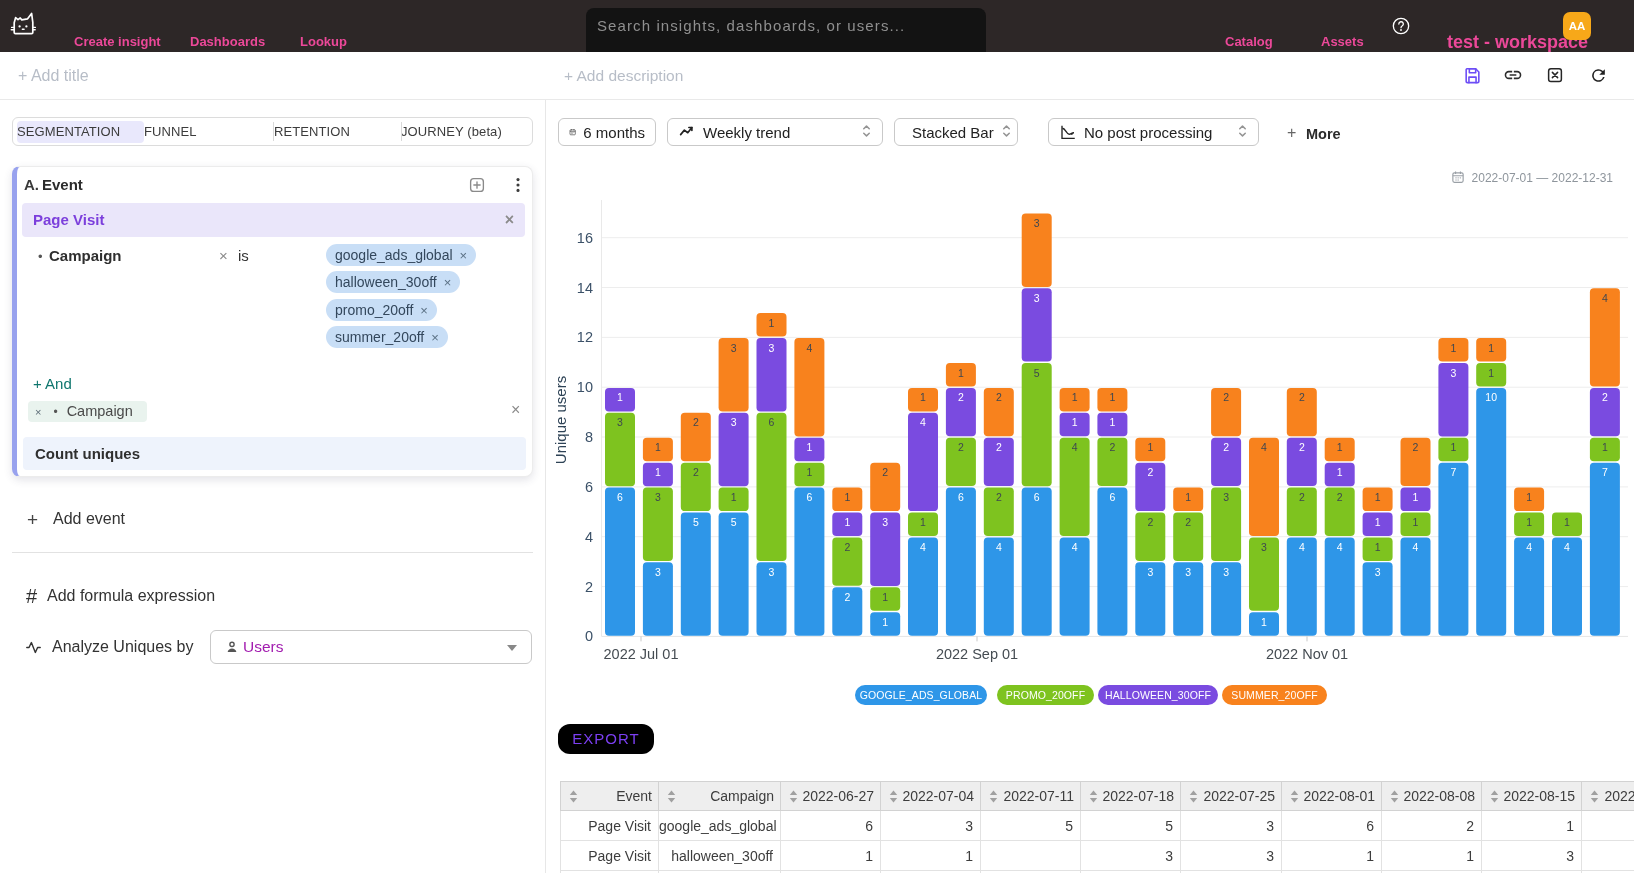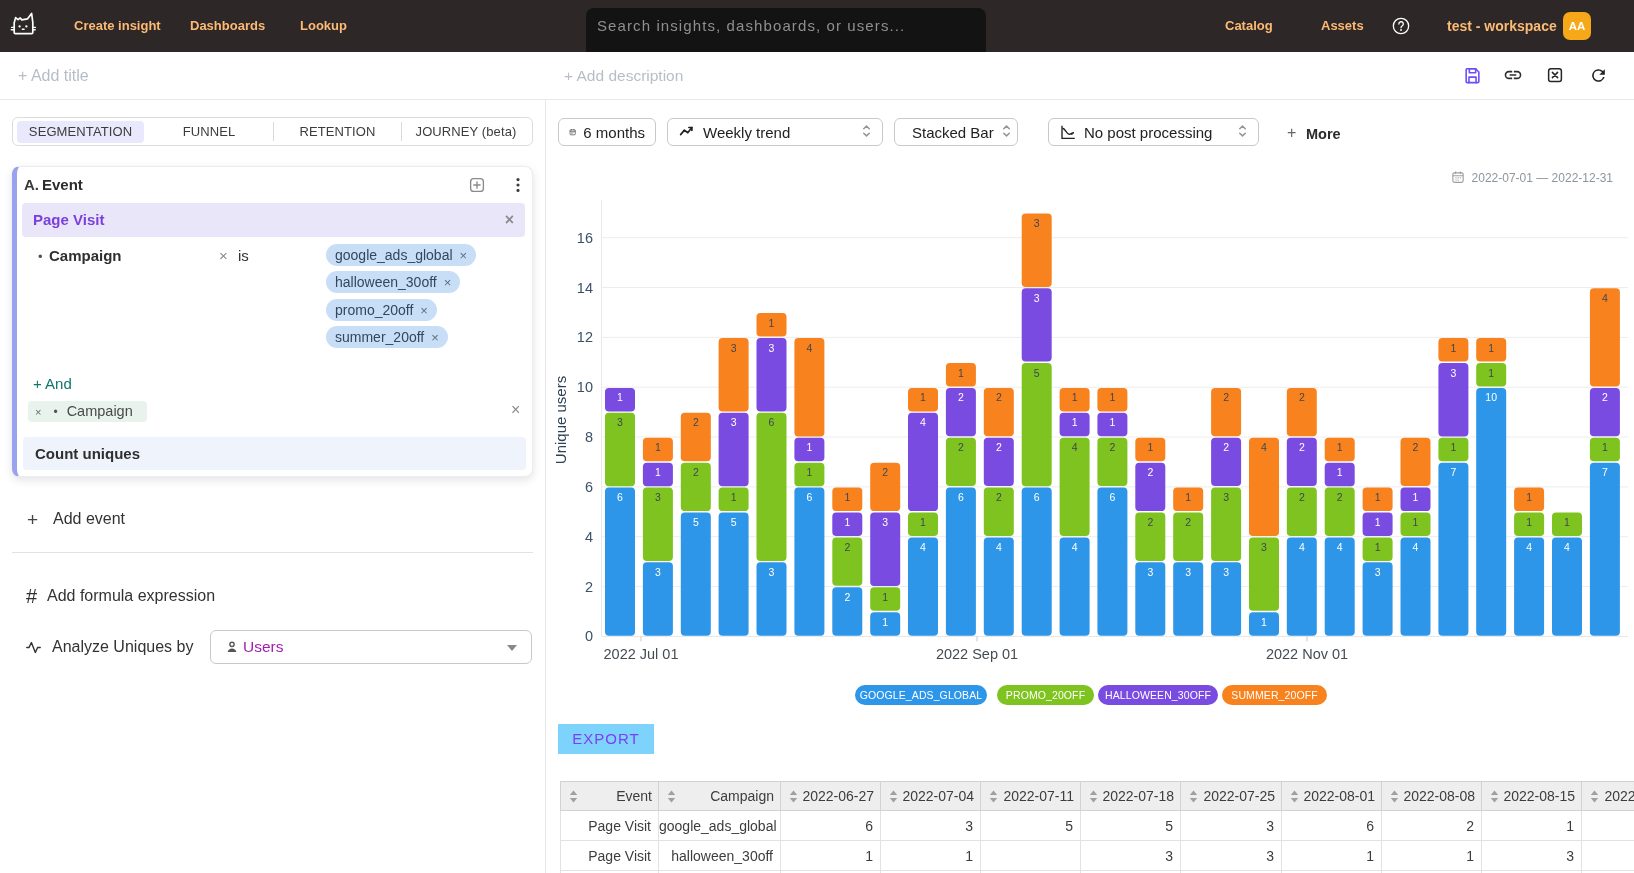--- a/index.html
+++ b/index.html
@@ -1,31 +1,31 @@
 <!DOCTYPE html>
 <html lang="en"><head><meta charset="utf-8"><title>insight</title>
 <style>
 *{margin:0;padding:0;box-sizing:border-box}
 html,body{width:1634px;height:873px;overflow:hidden;background:#fff;
  font-family:"Liberation Sans",sans-serif;-webkit-font-smoothing:antialiased}
 
 #topbar{position:absolute;left:0;top:0;width:1634px;height:52px;background:#2d2727}
-.tnav{position:absolute;top:0;height:52px;line-height:52px;color:#fdba74;font-weight:bold;font-size:13px;white-space:nowrap}
+.tnav{position:absolute;top:16px;height:52px;line-height:52px;color:#ec4899;font-weight:bold;font-size:13px;white-space:nowrap}
 #search{position:absolute;left:586px;top:8px;width:400px;height:52px;background:#131313;border-radius:8px;
  color:#8f8f8f;font-size:15px;line-height:36px;padding-left:11px;letter-spacing:1.1px}
 #avatar{position:absolute;left:1563px;top:12px;width:28px;height:28px;border-radius:7px;background:#f7a819;
  color:#fff;font-weight:bold;font-size:11.5px;text-align:center;line-height:28px}
 
 #subhdr{position:absolute;left:0;top:52px;width:1634px;height:48px;background:#fff;border-bottom:1px solid #e9e9e9}
 .ghosttitle{position:absolute;top:52px;height:48px;line-height:48px;color:#b7bdc7}
 .hicon{position:absolute;top:65px;width:20px;height:20px;display:flex;align-items:center;justify-content:center}
 
 #sidebar{position:absolute;left:0;top:100px;width:546px;height:773px;background:#fff;border-right:1px solid #e7e7e7}
 #tabs{position:absolute;left:12px;top:17px;width:521px;height:29px;border:1px solid #dcdcdc;border-radius:6px;background:#fff}
-.tab{position:absolute;top:0;height:27px;line-height:27px;text-align:center;font-size:13px;color:#3c3c3c;letter-spacing:.1px}
+.tab{position:absolute;top:0;height:27px;line-height:27px;text-align:left;font-size:13px;color:#3c3c3c;letter-spacing:.1px}
 .tabsep{position:absolute;top:4px;height:19px;width:1px;background:#d9d9d9}
 #tabactive{position:absolute;left:4px;top:2.5px;width:127px;height:22px;background:#e9e8fc;border-radius:4px}
 #qcard{position:absolute;left:12px;top:66px;width:521px;height:311px;background:#fff;border:1px solid #ececec;
  border-left:5px solid #98a2ee;border-radius:8px;box-shadow:0 3px 8px rgba(60,60,90,.14)}
 .x{color:#8b8b8b}
 #pv{position:absolute;left:5px;top:36px;width:503px;height:34px;background:#eae6fa;border-radius:4px;
  color:#7c3fdc;font-weight:bold;font-size:15px;line-height:34px;padding-left:11px}
 .chip{position:absolute;left:309px;height:22px;background:#c8def6;border-radius:11px;color:#33475c;
  font-size:14px;line-height:22px;padding:0 9px;white-space:nowrap}
 .chip .x{color:#5a7084;margin-left:7px;font-size:13px}
@@ -35,21 +35,21 @@
  font-weight:bold;font-size:15px;color:#2f2f2f;line-height:33px;padding-left:12px}
 .srow{position:absolute;color:#333;font-size:16px}
 #usersel{position:absolute;left:210px;top:530px;width:322px;height:34px;border:1px solid #c9c9c9;border-radius:6px;background:#fff}
 
 .tbtn{position:absolute;top:118px;height:28px;border:1px solid #c9c9c9;border-radius:6px;background:#fff;
  font-size:15px;color:#222;display:flex;align-items:center;padding:0 10px;gap:7px;white-space:nowrap}
 .tbtn .ud{margin-left:auto}
 
 .pill{position:absolute;top:685px;height:20px;border-radius:10px;color:#fff;font-size:10.5px;line-height:20px;
  text-align:center;letter-spacing:.1px;white-space:nowrap;overflow:hidden}
-#export{position:absolute;left:558px;top:724px;width:96px;height:30px;background:#7dd3fc;border-radius:0;
+#export{position:absolute;left:558px;top:724px;width:96px;height:30px;background:#000000;border-radius:12px;
  color:#7c3ff2;font-size:15px;letter-spacing:1px;text-align:center;line-height:30px}
 
 #tblwrap{position:absolute;left:560px;top:781px;width:1074px;height:92px;overflow:hidden}
 .tbl{border-collapse:collapse;table-layout:fixed;font-size:14px;color:#3d3d3d;width:1122px}
 .tbl th{background:#eeeeee;border:1px solid #d2d2d2;height:29px;font-weight:normal;text-align:right;
  padding:0 6px 0 0;position:relative}
 .tbl td{border:1px solid #e2e2e2;height:30px;text-align:right;padding:0 7px 0 0;background:#fff}
 .sic{position:absolute;left:8px;top:8px}
 </style></head>
 <body>
@@ -65,21 +65,21 @@
 <span class="tnav" style="left:190px">Dashboards</span>
 <span class="tnav" style="left:300px">Lookup</span>
 <div id="search">Search insights, dashboards, or users...</div>
 <span class="tnav" style="left:1225px">Catalog</span>
 <span class="tnav" style="left:1321px">Assets</span>
 <span style="position:absolute;left:1391px;top:16px"><svg width="20" height="20" viewBox="0 0 24 24" fill="none" stroke="#ffffff" stroke-width="1.6">
         <circle cx="12" cy="12" r="9.2"></circle>
         <path d="M9.4 9.6a2.7 2.7 0 1 1 3.9 2.4c-.9.45-1.3 1-1.3 2" stroke-linecap="round"></path>
         <circle cx="12" cy="16.8" r="1.1" fill="#fff" stroke="none"></circle>
       </svg></span>
-<span class="tnav" style="left:1447px;font-size:14px">test - workspace</span>
+<span class="tnav" style="left:1447px;font-size:18px">test - workspace</span>
 <div id="avatar">AA</div>
 </div>
 <div id="subhdr"></div>
 <span class="ghosttitle" style="left:18px;font-size:16px;font-weight:normal">+ Add title</span>
 <span class="ghosttitle" style="left:564px;font-size:15.5px">+ Add description</span>
 <span class="hicon" style="left:1462px">
     <svg width="19" height="19" viewBox="0 0 24 24" fill="none" stroke="#6d4df6" stroke-width="2" stroke-linejoin="round" stroke-linecap="round">
       <path d="M5 3.5h11l4 4v12a1.5 1.5 0 0 1-1.5 1.5h-13A1.5 1.5 0 0 1 4 19.5v-15A1.5 1.5 0 0 1 5.5 3.5z"></path>
       <path d="M8 3.5h8v5H8z"></path>
       <path d="M7.5 21v-7h9v7"></path>

